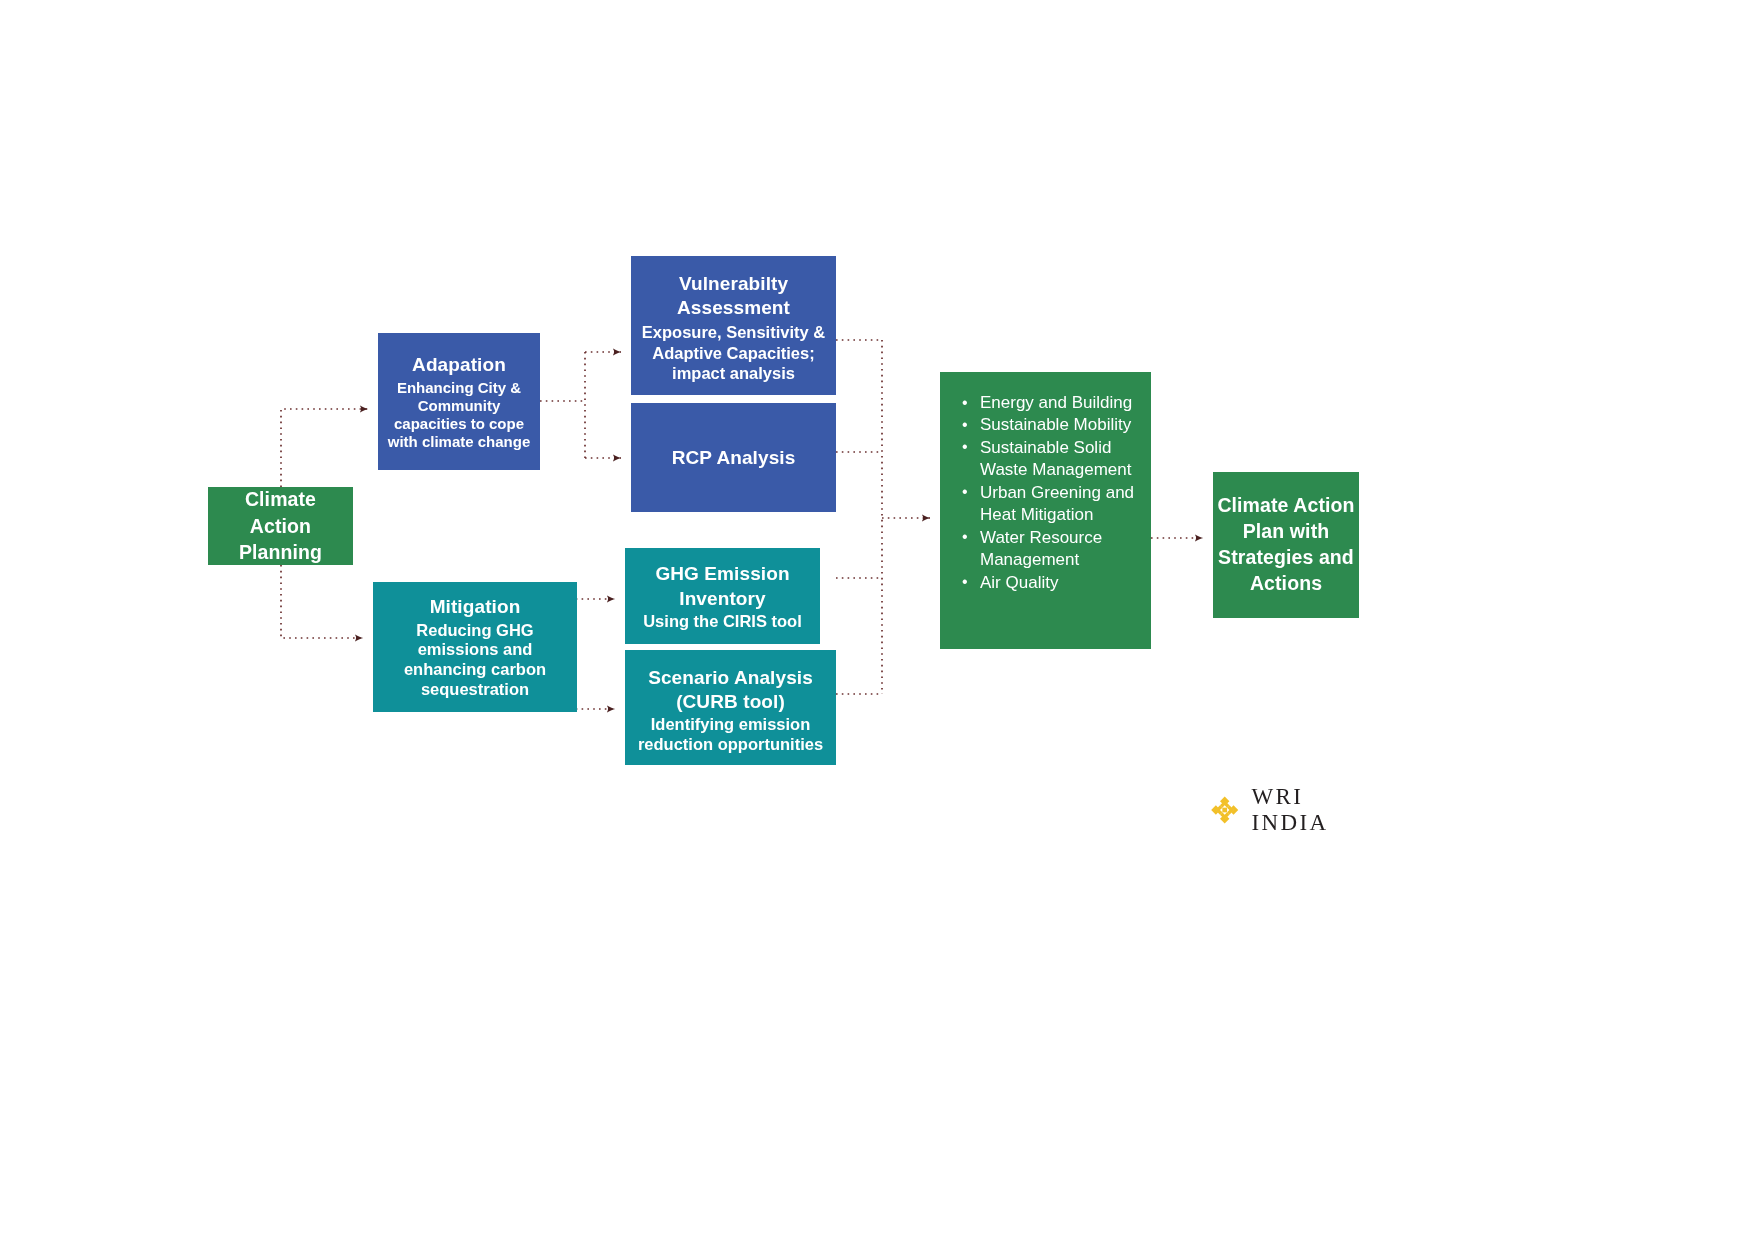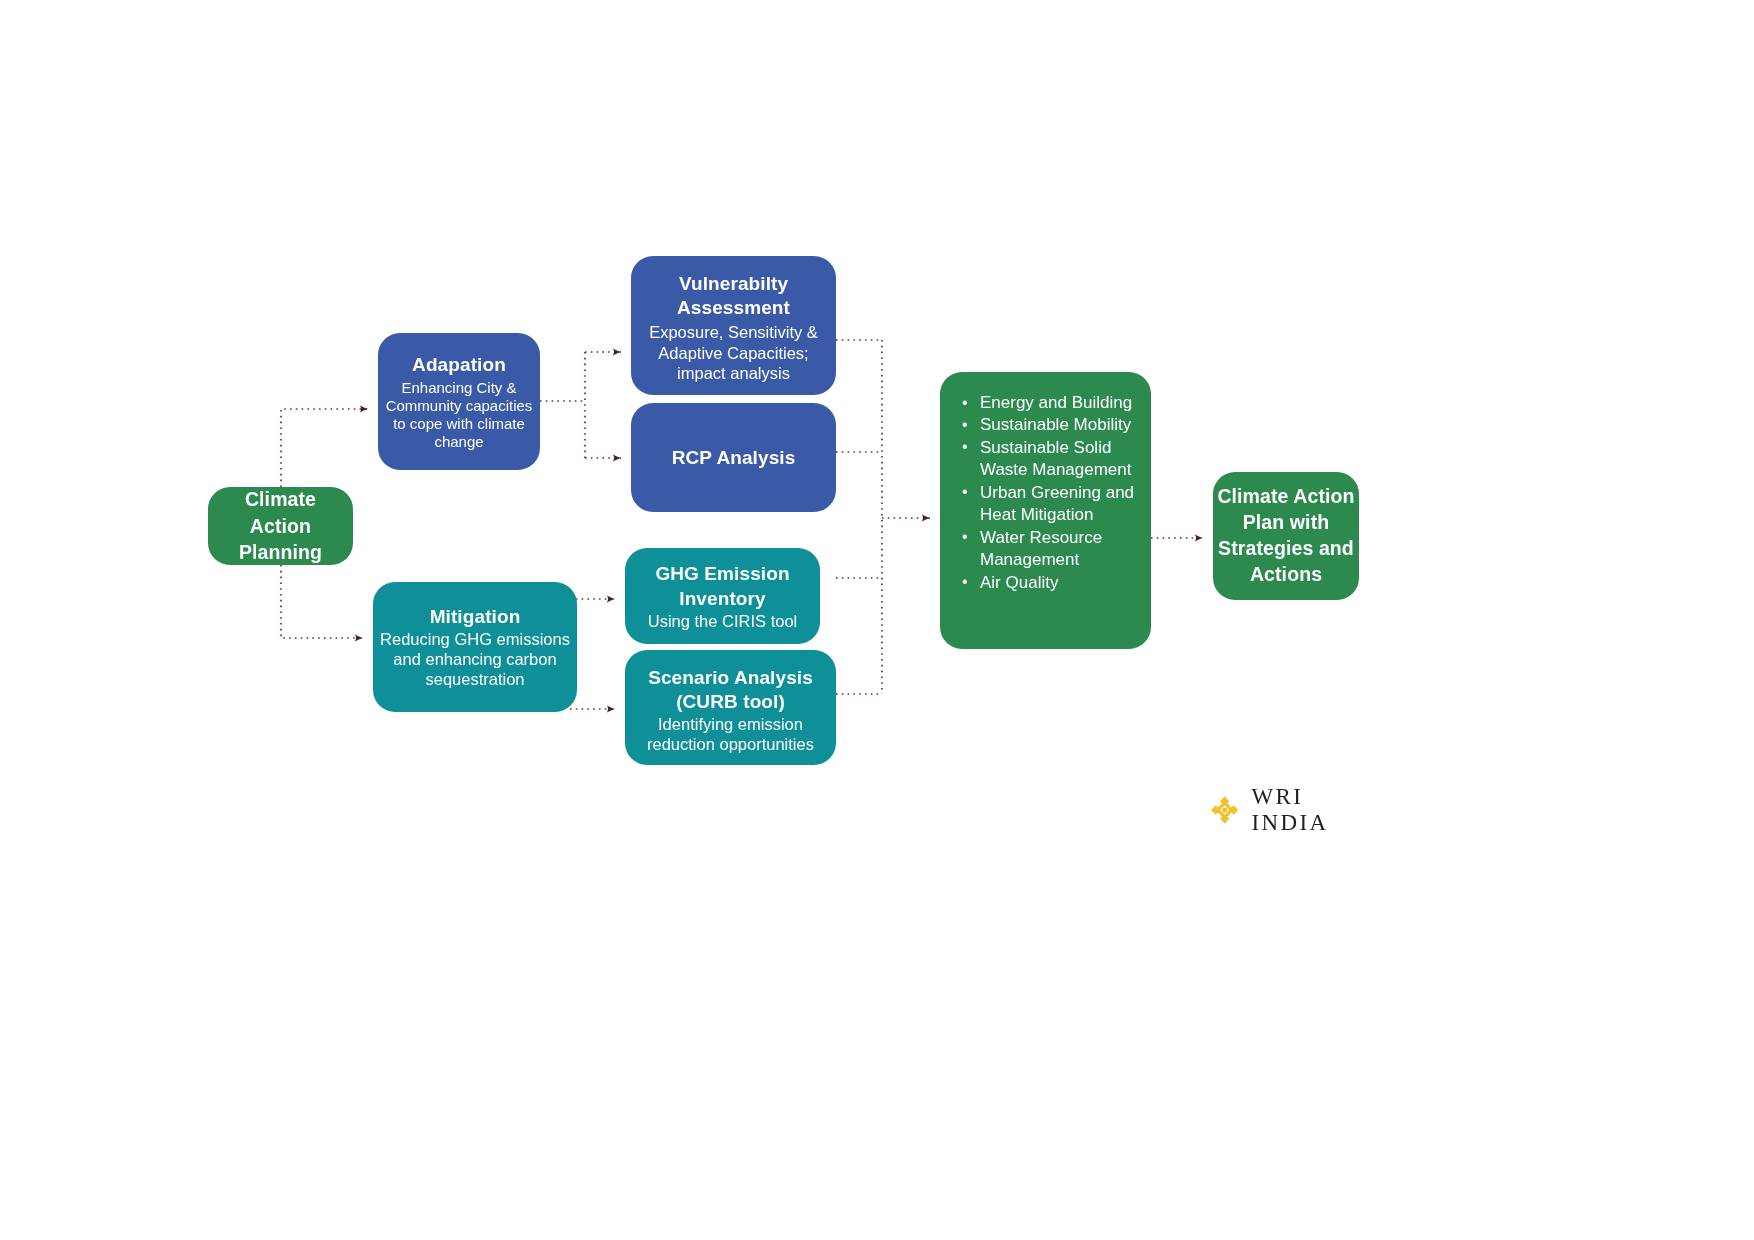--- a/index.html
+++ b/index.html
@@ -23,28 +23,27 @@
   .box {
     position: absolute;
     box-sizing: border-box;
     color: #ffffff;
     text-align: center;
     display: flex;
     flex-direction: column;
     justify-content: center;
     align-items: center;
     line-height: 1.15;
-    border-radius: 22px;
   }
   .box .title {
     font-weight: bold;
     letter-spacing: 0.1px;
   }
   .box .sub {
-    font-weight: normal;
+    font-weight: bold;
   }
 
   
   #box-cap {
     left: 208px; top: 487px; width: 145px; height: 78px;
     background: #2d8a4f;
     font-size: 19.5px;
   }
   #box-cap .title { font-size: 19.5px; line-height: 1.37; }
 
@@ -121,21 +120,21 @@
   }
   #box-sectoral li::before {
     content: "\2022";
     position: absolute;
     left: 4px;
     top: -0.5px;
     font-size: 16px;
   }
 
   #box-plan {
-    left: 1213px; top: 472px; width: 146px; height: 128px;
+    left: 1213px; top: 472px; width: 146px; height: 146px;
     background: #2d8a4f;
     padding: 0;
   }
   #box-plan .title { font-size: 19.5px; line-height: 1.33; }
 
   
   #connectors {
     position: absolute;
     left: 0; top: 0;
     width: 1754px;

